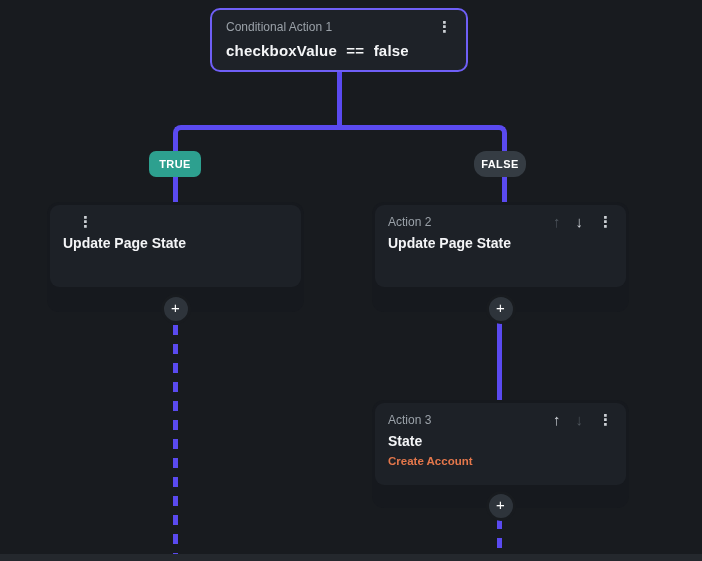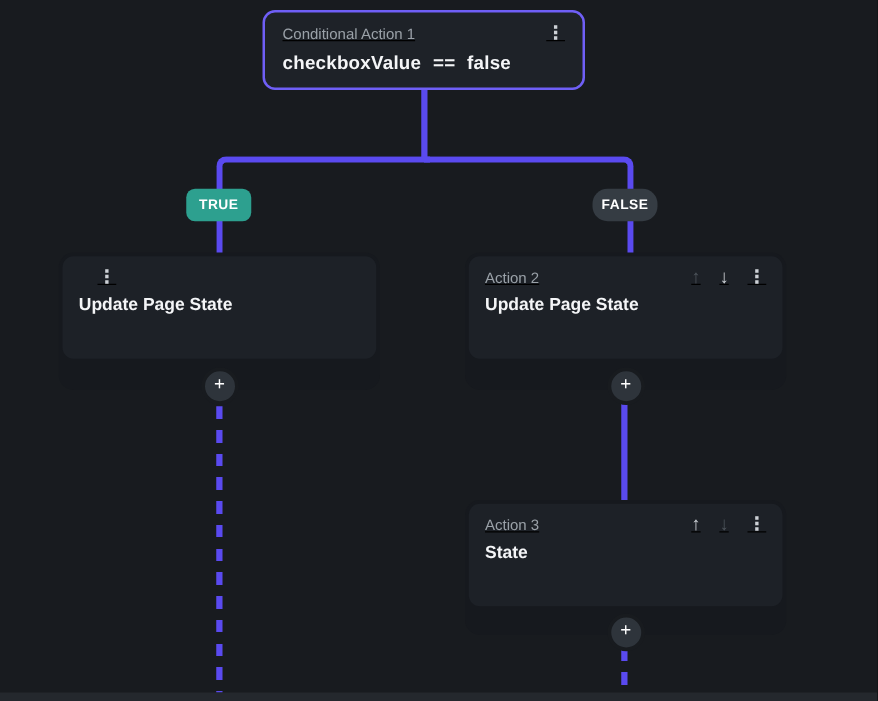--- a/index.html
+++ b/index.html
@@ -34,21 +34,21 @@
     padding:10px 14px;
     z-index:2;
   }
 
   .card-label { font-size:12px; color:#9aa1a8; }
   .cond-text {
     margin-top:8px; font-size:15px; font-weight:bold; color:#f4f5f7;
     word-spacing:5px; letter-spacing:.2px;
   }
 
-  .header-row { display:flex; align-items:flex-start;text-decoration:underline; }
+  .header-row { display:flex; align-items:flex-start; }
   .header-row .card-label { flex:1; }
   .icon-btn {
     margin-left:15px; color:#cdd1d6; font-size:15px; font-weight:bold;
     line-height:14px; cursor:pointer; user-select:none;
   }
   .icon-btn.dim { color:#4d545b; }
 
   
   .badge {
     position:absolute; top:151px; width:52px; height:26px;
@@ -149,19 +149,20 @@
 
   <div class="action" id="action-3">
     <div class="action-inner">
       <div class="header-row">
         <div class="card-label">Action 3</div>
         <div class="icon-btn">↑</div>
         <div class="icon-btn dim">↓</div>
         <div class="icon-btn">⋮</div>
       </div>
       <div class="action-title">State</div>
+      <div class="action-sub">Create Account</div>
     </div>
     <div class="plus-btn">+</div>
   </div>
 
   <div class="bottom-strip"></div>
 
 </div>
 
 </body></html>

